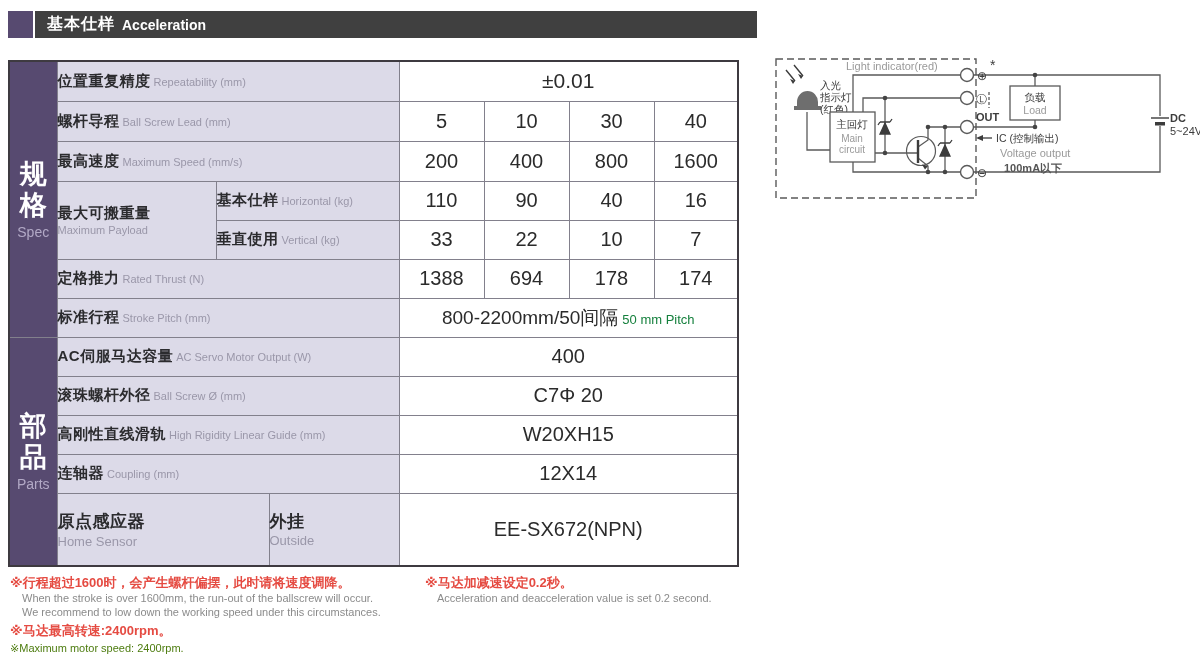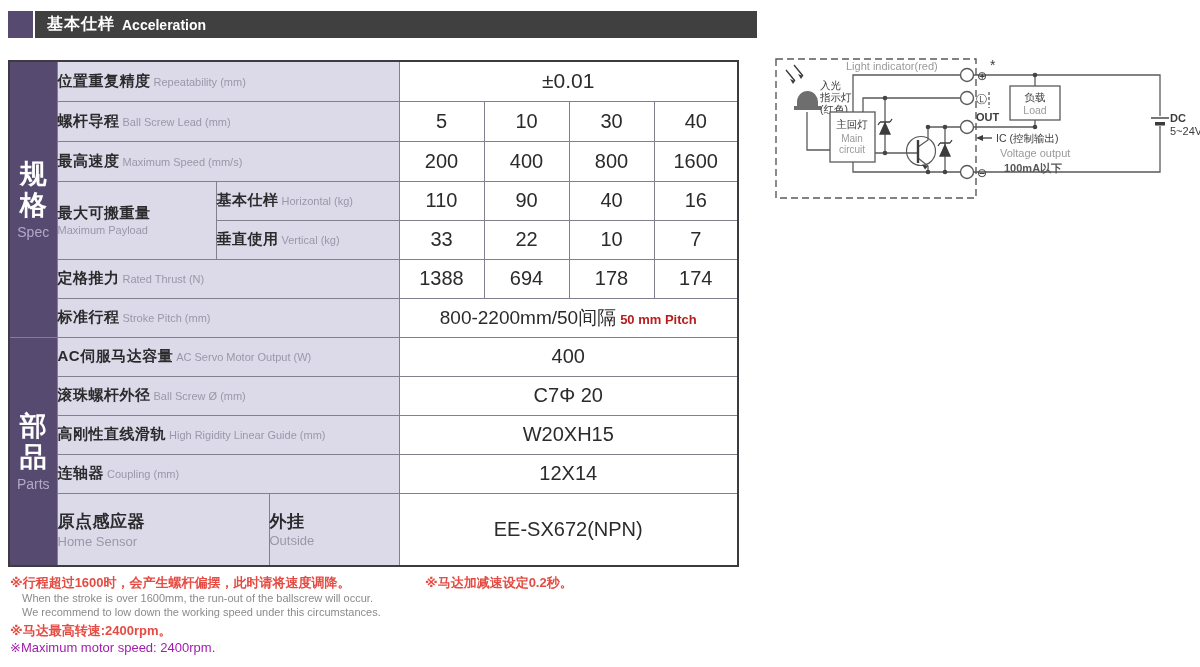--- a/index.html
+++ b/index.html
@@ -20,31 +20,31 @@
   
   table.spec{position:absolute;left:8px;top:60px;border-collapse:collapse;table-layout:fixed;border:2px solid #3e3a40;}
   table.spec td{border:1px solid #82808c;box-sizing:border-box;padding:0;}
   td.lbl{background:#dcdae8;padding-left:9px;vertical-align:middle;}
   td.sublbl{background:#dcdae8;padding-left:9px;vertical-align:middle;}
   .zh{font-size:15px;font-weight:700;color:#2b2b2e;letter-spacing:0.5px;}
   .en{font-size:11px;color:#9a97a9;margin-left:3px;}
   .en-block{font-size:11px;color:#9a97a9;display:block;margin-top:1px;}
   td.val{background:#fff;text-align:center;vertical-align:middle;font-size:20px;color:#2b2b2b;}
   td.val .big{font-size:21px;text-align:right;}
-  td.val .val-en{font-size:13px;color:#b91c1c;margin-left:4px;font-weight:700;}
+  td.val .val-en{font-size:13px;color:#15803d;margin-left:4px;font-weight:400;}
   td.side{background:#574a70;text-align:center;vertical-align:middle;}
   .side-zh{font-size:27px;font-weight:700;color:#ffffff;width:28px;margin:0 auto;word-break:break-all;line-height:1.15;}
   .side-en{font-size:14px;color:#b2a9c6;margin-top:3px;}
 
   
   .notes-left{position:absolute;left:10px;top:574px;}
   .notes-right{position:absolute;left:425px;top:574px;}
   .note-red{font-size:13px;font-weight:700;color:#e54b42;line-height:17px;white-space:nowrap;}
   .note-gray{font-size:11px;color:#8b8b8b;line-height:14px;margin-left:12px;white-space:nowrap;}
-  .note-gray-lg{font-size:13px;color:#a21caf;line-height:18px;white-space:nowrap;}
+  .note-gray-lg{font-size:11px;color:#4d7c0f;line-height:18px;white-space:nowrap;}
 
   
   .diagram{position:absolute;left:770px;top:50px;}
   .dg-dark{fill:#3c3c3c;}
   .dg-gray{fill:#9a9a9a;}
   .dg-mid{fill:#555;}
 </style>
 </head>
 <body>
 
@@ -183,20 +183,21 @@
   <div class="notes-left">
     <div class="note-red">※行程超过1600时，会产生螺杆偏摆，此时请将速度调降。</div>
     <div class="note-gray">When the stroke is over 1600mm, the run-out of the ballscrew will occur.</div>
     <div class="note-gray">We recommend to low down the working speed under this circumstances.</div>
     <div class="note-red" style="margin-top:3px;">※马达最高转速:2400rpm。</div>
     <div class="note-gray-lg">※Maximum motor speed: 2400rpm.</div>
   </div>
 
   <div class="notes-right">
     <div class="note-red">※马达加减速设定0.2秒。</div>
+    <div class="note-gray">Acceleration and deacceleration value is set 0.2 second.</div>
   </div>
 
   <svg class="diagram" width="430" height="165" viewBox="0 0 430 165">
 
     <rect x="6" y="9" width="200" height="139" fill="none" stroke="#5a5a5a" stroke-width="1.4" stroke-dasharray="7,4"></rect>
 
     <g stroke="#5a5a5a" stroke-width="1.3" fill="none">
       <path d="M83,62 V25 H390 V66"></path>
       <path d="M390,76 V122 H204"></path>
       <path d="M265,25 V36 M265,70 V77"></path>

